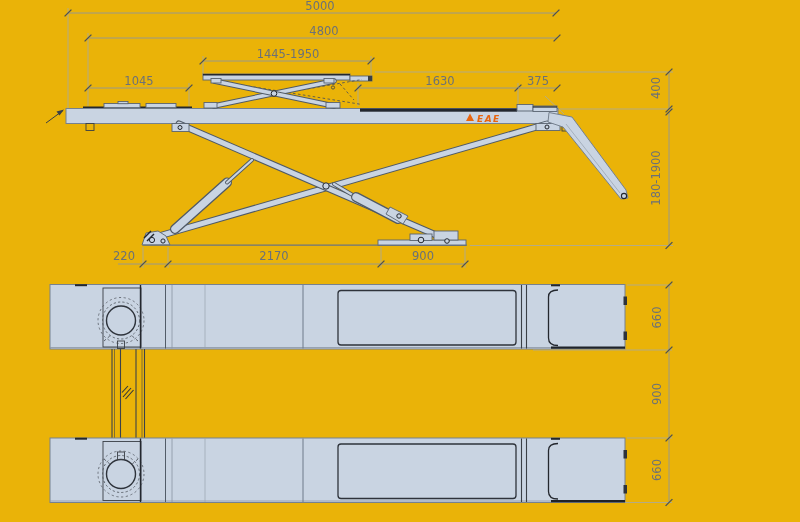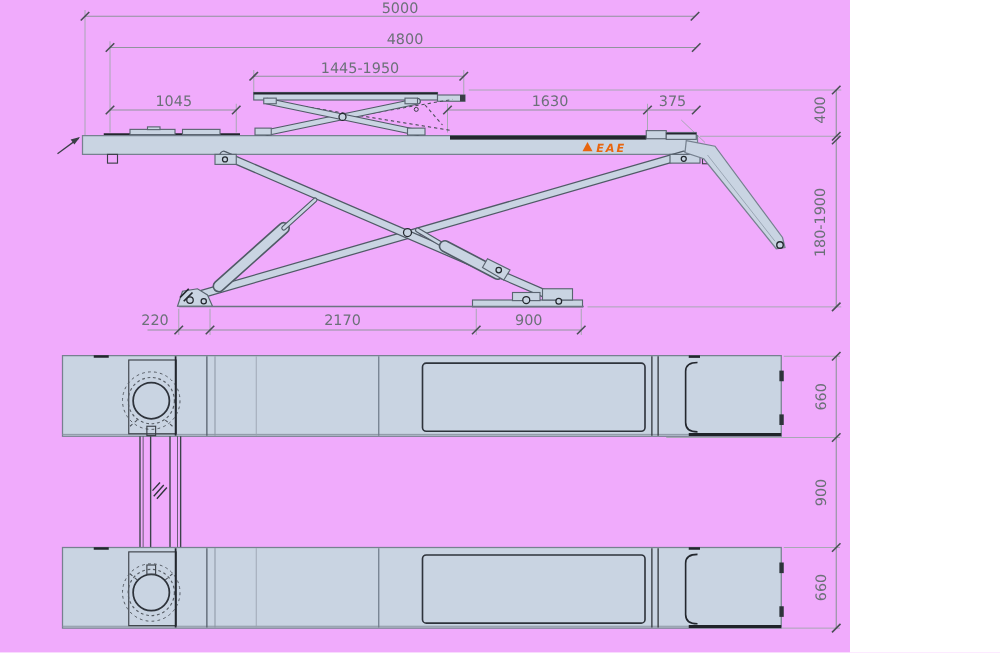--- a/index.html
+++ b/index.html
@@ -1,16 +1,16 @@
 <!DOCTYPE html>
 <html><head>
 <meta charset="utf-8">
 <style>
   html,body{margin:0;padding:0;background:#ffffff;}
-  .stage{width:680px;height:522px;position:relative;background:#f0abfc;overflow:hidden;}
+  .stage{width:800px;height:522px;position:relative;background:#eab308;overflow:hidden;}
   .dim-text{font-family:"DejaVu Sans",sans-serif;font-size:11.5px;fill:#6b7178;}
   .logo-text{font-family:"DejaVu Sans",sans-serif;font-size:9px;font-weight:bold;font-style:italic;letter-spacing:1.5px;}
   .dim-line{stroke:#8f959c;stroke-width:0.9;fill:none;}
   .ext-line{stroke:#a2a8af;stroke-width:0.75;fill:none;}
   .tick{stroke:#4a4f55;stroke-width:1.3;}
   .body{fill:#c9d4e2;stroke:#76818f;stroke-width:1;}
   .body-thin{fill:#c9d4e2;stroke:#5a6470;stroke-width:0.9;}
   .dark{stroke:#23272e;}
   .arm-outer{stroke:#505a66;fill:none;stroke-linecap:round;}
   .arm-inner{stroke:#c9d4e2;fill:none;stroke-linecap:round;}

